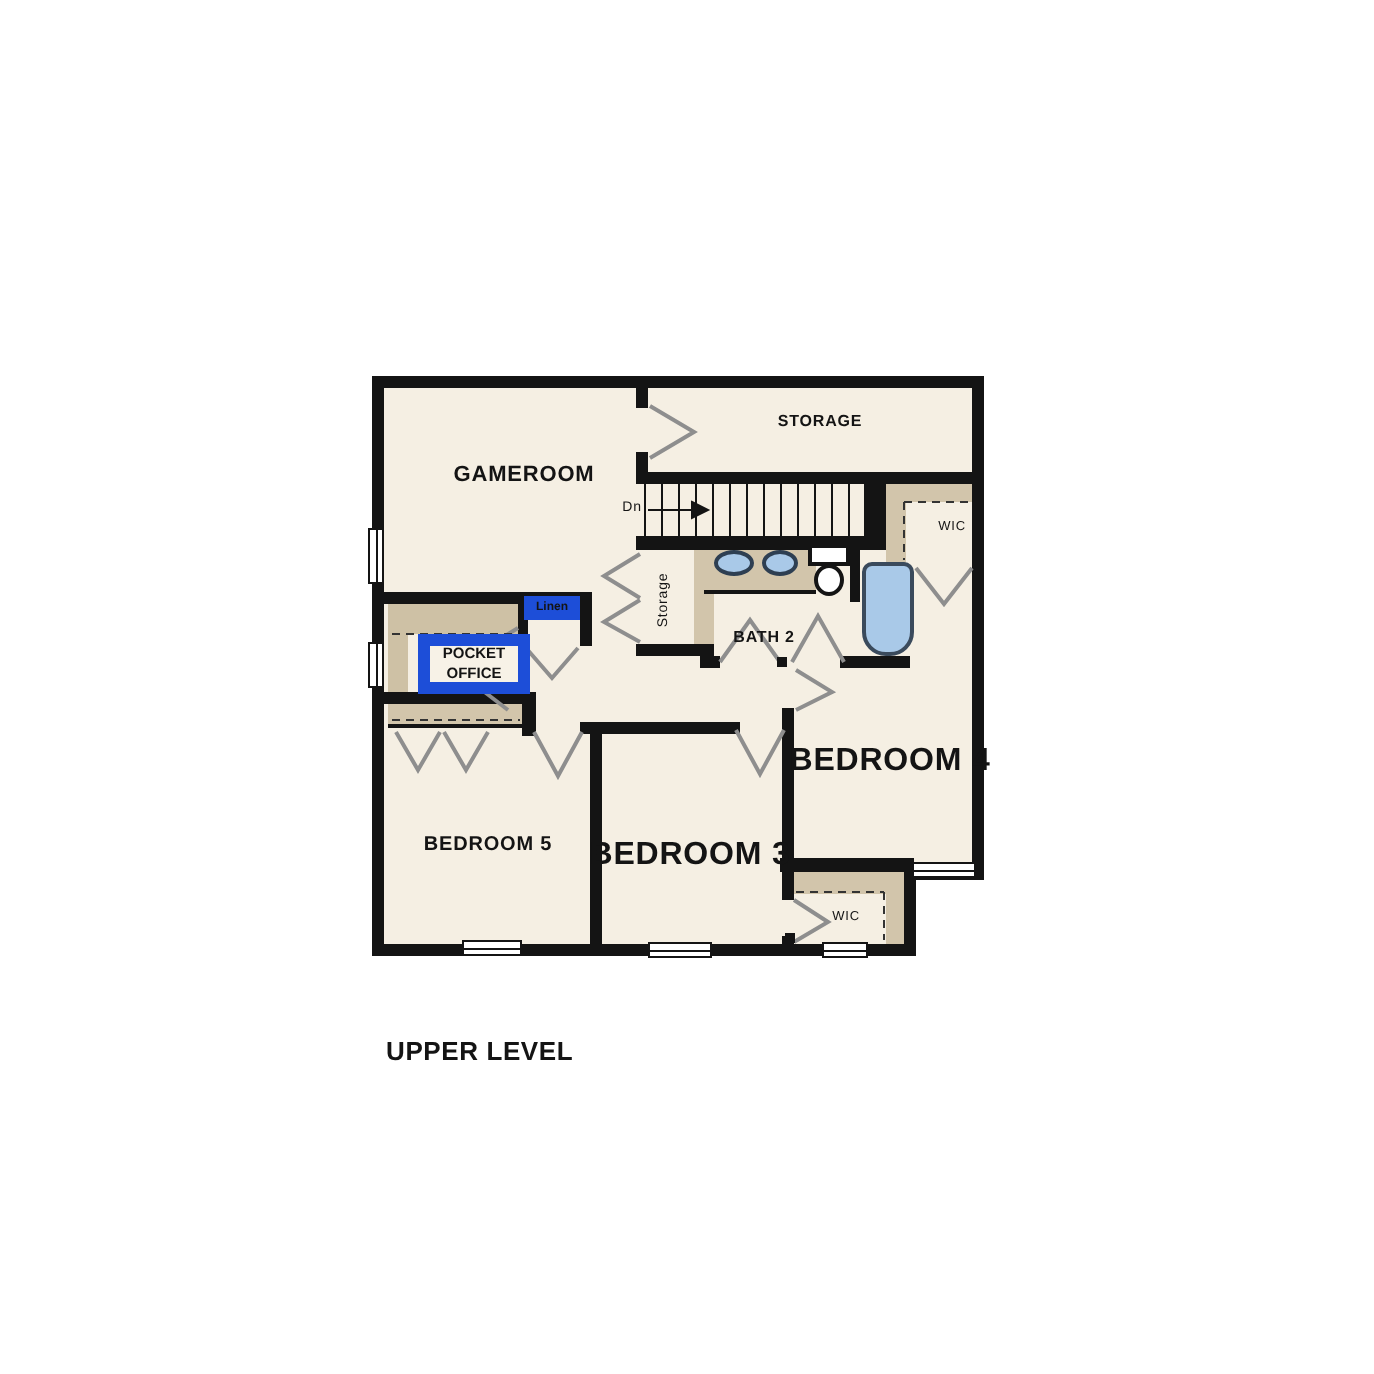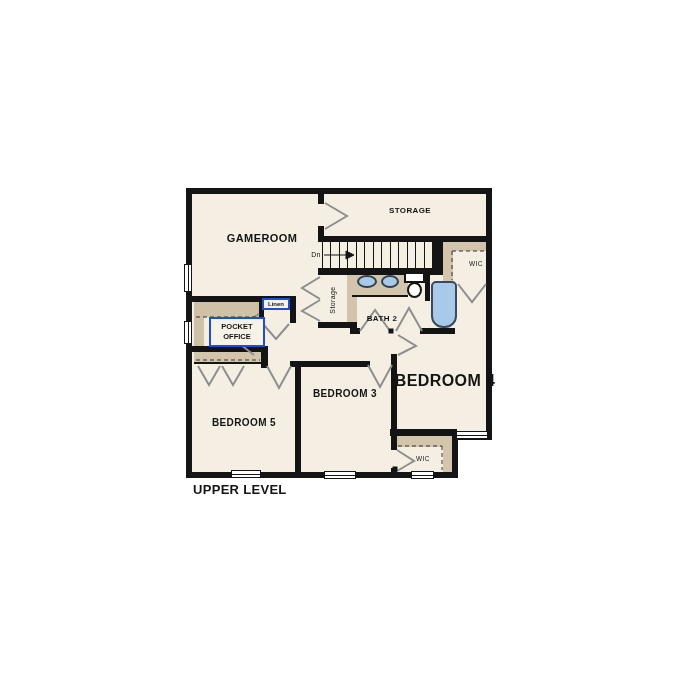--- a/index.html
+++ b/index.html
@@ -1,31 +1,31 @@
 <!DOCTYPE html>
 <html><head>
 <meta charset="utf-8">
 <style>
   html,body{margin:0;padding:0;background:#fff;}
   #canvas{position:relative;width:687px;height:687px;background:#fff;overflow:hidden;
           font-family:"Liberation Sans",sans-serif;color:#141414;}
-  .abs{position:absolute;}
+  .abs{position:absolute;margin-top:36px;}
   .floor{position:absolute;background:#f5efe3;}
   .w{position:absolute;background:#141414;}
   .tan{position:absolute;background:#d2c5ab;}
   .tand{position:absolute;background:#cec1a5;}
   .winh,.winv{position:absolute;background:#fff;border:1px solid #141414;box-sizing:border-box;}
   .winh:after{content:"";position:absolute;left:0;right:0;top:50%;border-top:1px solid #141414;}
   .winv:after{content:"";position:absolute;top:0;bottom:0;left:50%;border-left:1px solid #141414;}
   .lbl{position:absolute;font-weight:bold;white-space:nowrap;transform:translate(-50%,-50%);
        letter-spacing:.4px;line-height:1;}
   .fix{position:absolute;box-sizing:border-box;}
   .stairs{position:absolute;background-image:repeating-linear-gradient(to right,#141414 0 1px,transparent 1px 8.5px);}
   svg.overlay{position:absolute;left:0;top:0;pointer-events:none;}
-  .labelbox{position:absolute;background:#f7f2e7;border:2px solid #1d4ed8;box-sizing:border-box;
+  .labelbox{position:absolute;background:#f7f2e7;border:6px solid #1d4ed8;box-sizing:border-box;
             display:flex;align-items:center;justify-content:center;text-align:center;font-weight:bold;}
 </style>
 </head>
 <body>
 
 <div id="canvas">
 
   <div class="floor" style="left:186px;top:188px;width:306px;height:252px"></div>
   <div class="floor" style="left:186px;top:440px;width:272px;height:38px"></div>
 
@@ -124,18 +124,18 @@
     </div>
 
   <div class="lbl" style="left:262px;top:238px;font-size:11px">GAMEROOM</div>
   <div class="lbl" style="left:410px;top:211px;font-size:8px">STORAGE</div>
   <div class="lbl" style="left:382px;top:319px;font-size:8px">BATH 2</div>
   <div class="lbl" style="left:332px;top:300px;font-size:7px;font-weight:normal;transform:translate(-50%,-50%) rotate(-90deg)">Storage</div>
   <div class="lbl" style="left:316px;top:254px;font-size:7px;font-weight:normal">Dn</div>
   <div class="lbl" style="left:476px;top:264px;font-size:6.5px;font-weight:normal">WIC</div>
   <div class="lbl" style="left:423px;top:459px;font-size:6.5px;font-weight:normal">WIC</div>
   <div class="lbl" style="left:244px;top:423px;font-size:10px">BEDROOM 5</div>
-  <div class="lbl" style="left:345px;top:394px;font-size:10px">BEDROOM 3</div>
+  <div class="lbl" style="left:345px;top:428px;font-size:16px">BEDROOM 3</div>
   <div class="lbl" style="left:445px;top:381px;font-size:16px">BEDROOM 4</div>
 
   <div class="abs" style="left:193px;top:482px;font-size:13px;font-weight:bold;letter-spacing:.3px">UPPER LEVEL</div>
 
 </div>
 
 </body></html>

